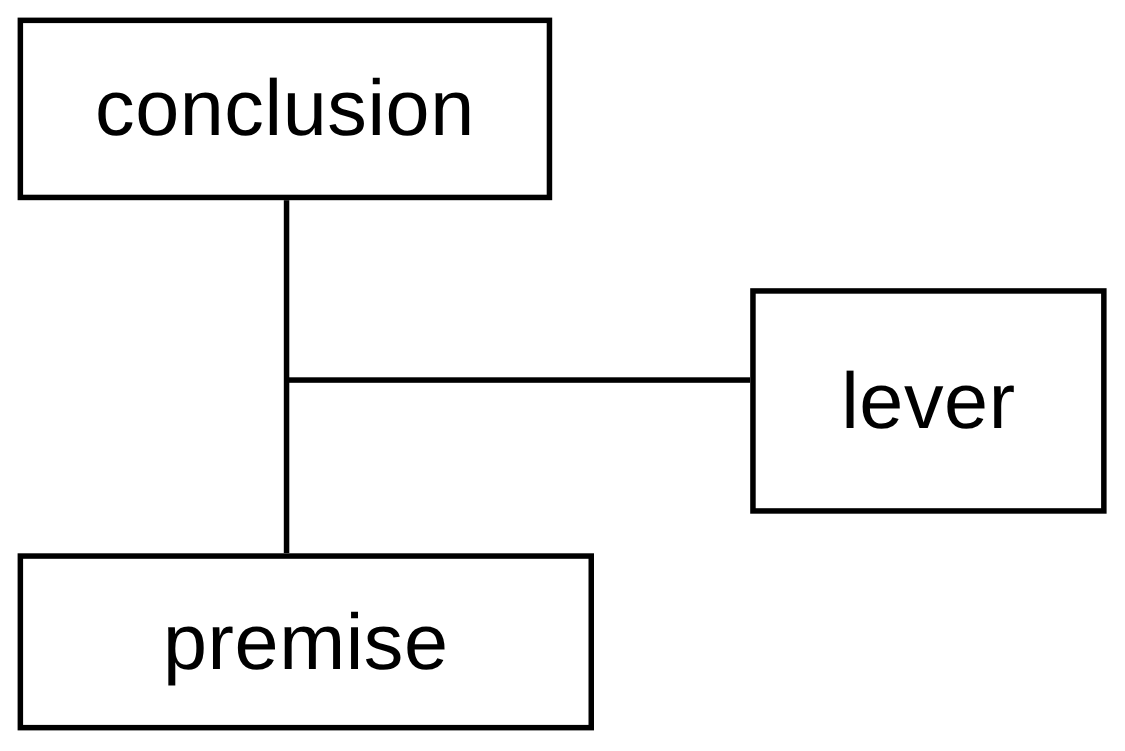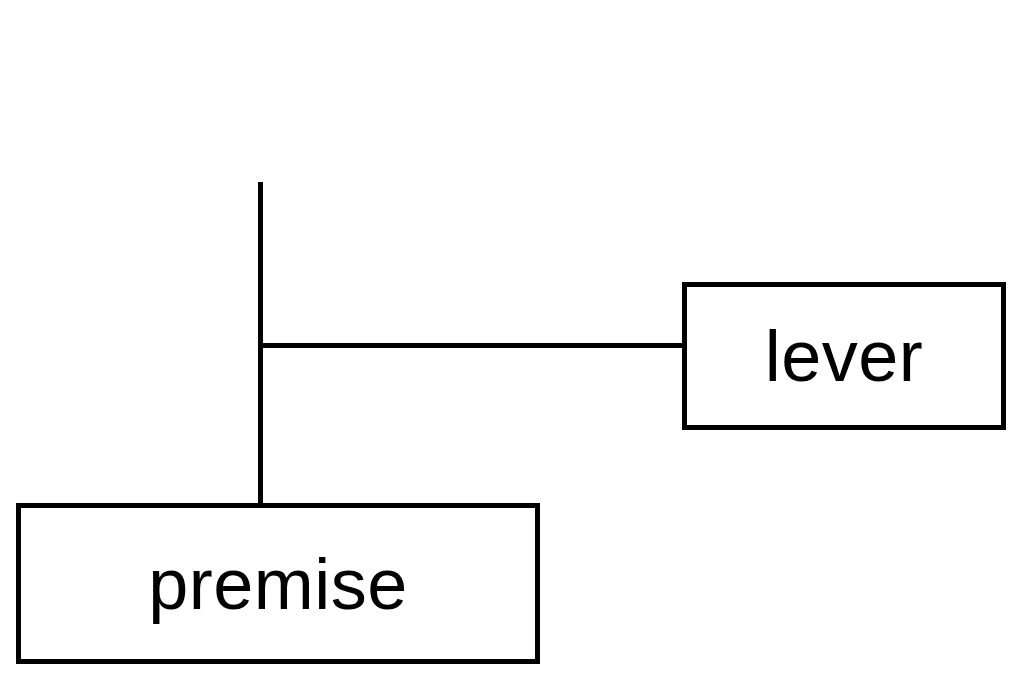--- a/index.html
+++ b/index.html
@@ -41,22 +41,21 @@
   .node-premise {
     left: 16px;
     top: 503px;
     width: 524px;
     height: 161px;
   }
   .node-lever {
     left: 682px;
     top: 262px;
     width: 324px;
-    height: 148px;
-    margin-top: 20px;
+    height: 205px;
   }
   .connector {
     position: absolute;
     background: #000000;
   }
   .connector-vertical {
     left: 258px;
     top: 182px;
     width: 5px;
     height: 321px;
@@ -66,20 +65,23 @@
     top: 343px;
     width: 422px;
     height: 5px;
   }
 </style>
 </head>
 <body>
 
 <div class="canvas">
 
+  <div class="node node-conclusion">
+    <span>conclusion</span>
+  </div>
 
   <div class="connector connector-vertical"></div>
 
   <div class="connector connector-horizontal"></div>
 
   <div class="node node-lever">
     <span>lever</span>
   </div>
 
   <div class="node node-premise">

